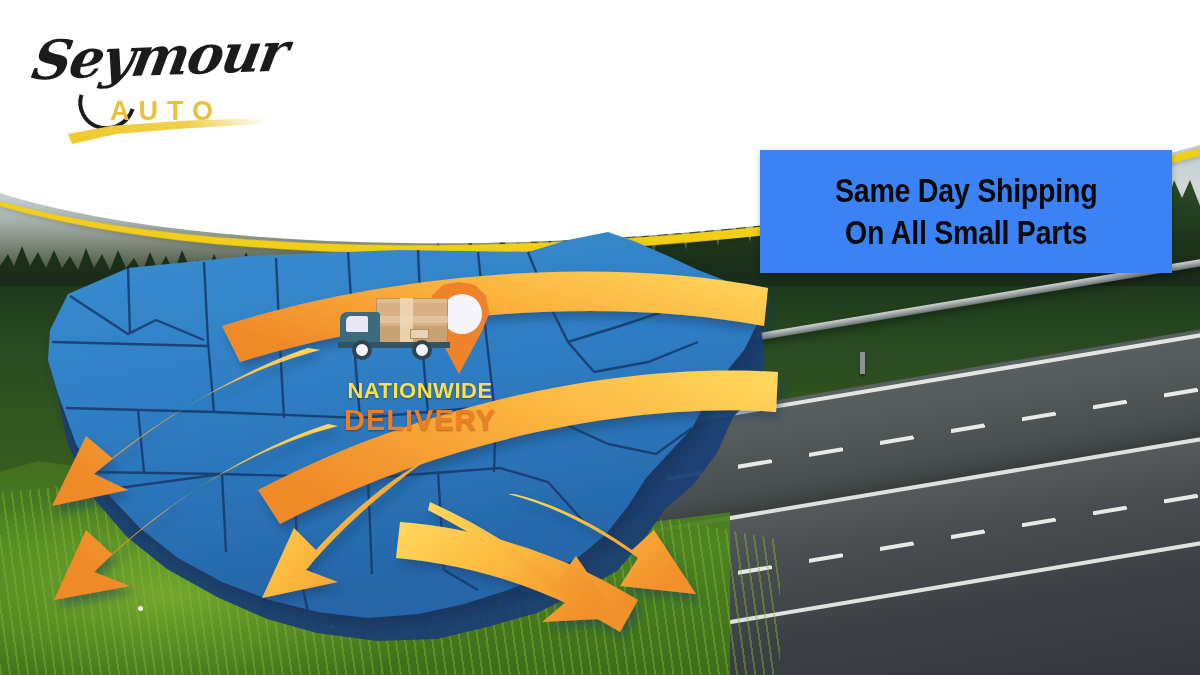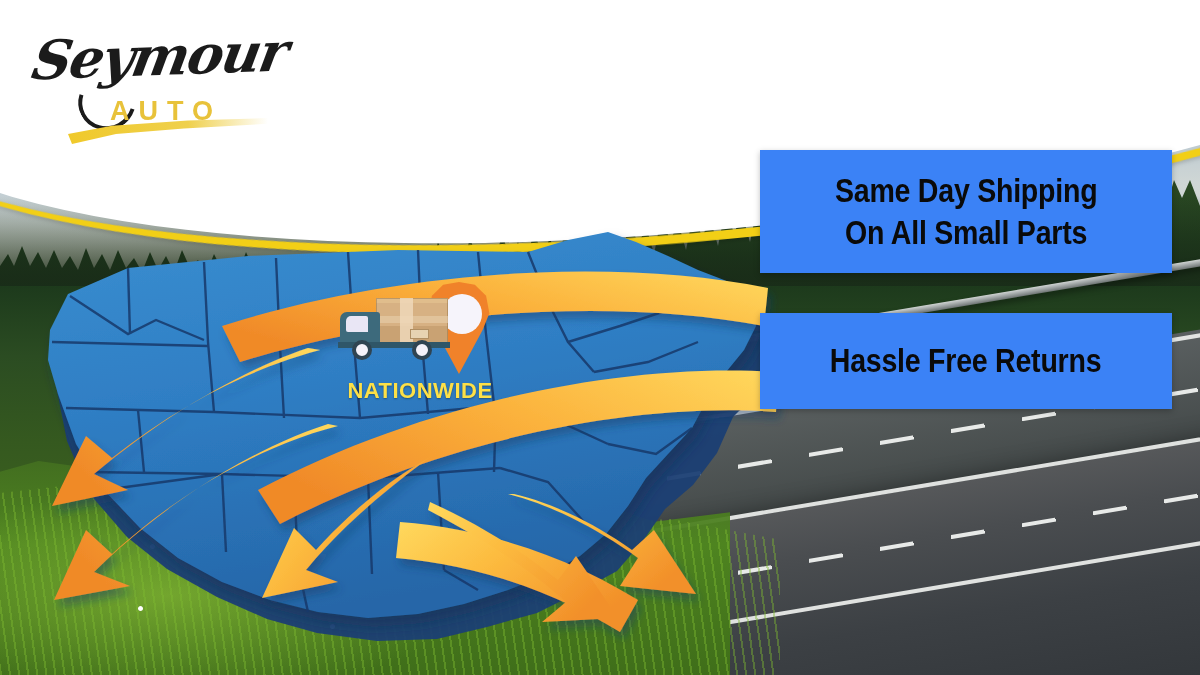--- a/index.html
+++ b/index.html
@@ -407,25 +407,23 @@
       <div class="truck-tape"></div>
       <div class="truck-label"></div>
       <div class="truck-cab"></div>
       <div class="truck-window"></div>
       <div class="truck-bumper"></div>
       <div class="wheel" style="left:14px;"></div>
       <div class="wheel" style="left:74px;"></div>
     </div>
 
     <div class="badge-l1">NATIONWIDE</div>
+    <div class="badge-l2">DELIVERY</div>
   </div>
 
   <div class="callout" id="cb1">
     <div class="line">Same Day Shipping</div>
     <div class="line">On All Small Parts</div>
   </div>
 
-  <div class="callout" id="cb2">
-    <div class="line">Hassle Free Returns</div>
-  </div>
 
 
 </div>
 
 </body></html>

